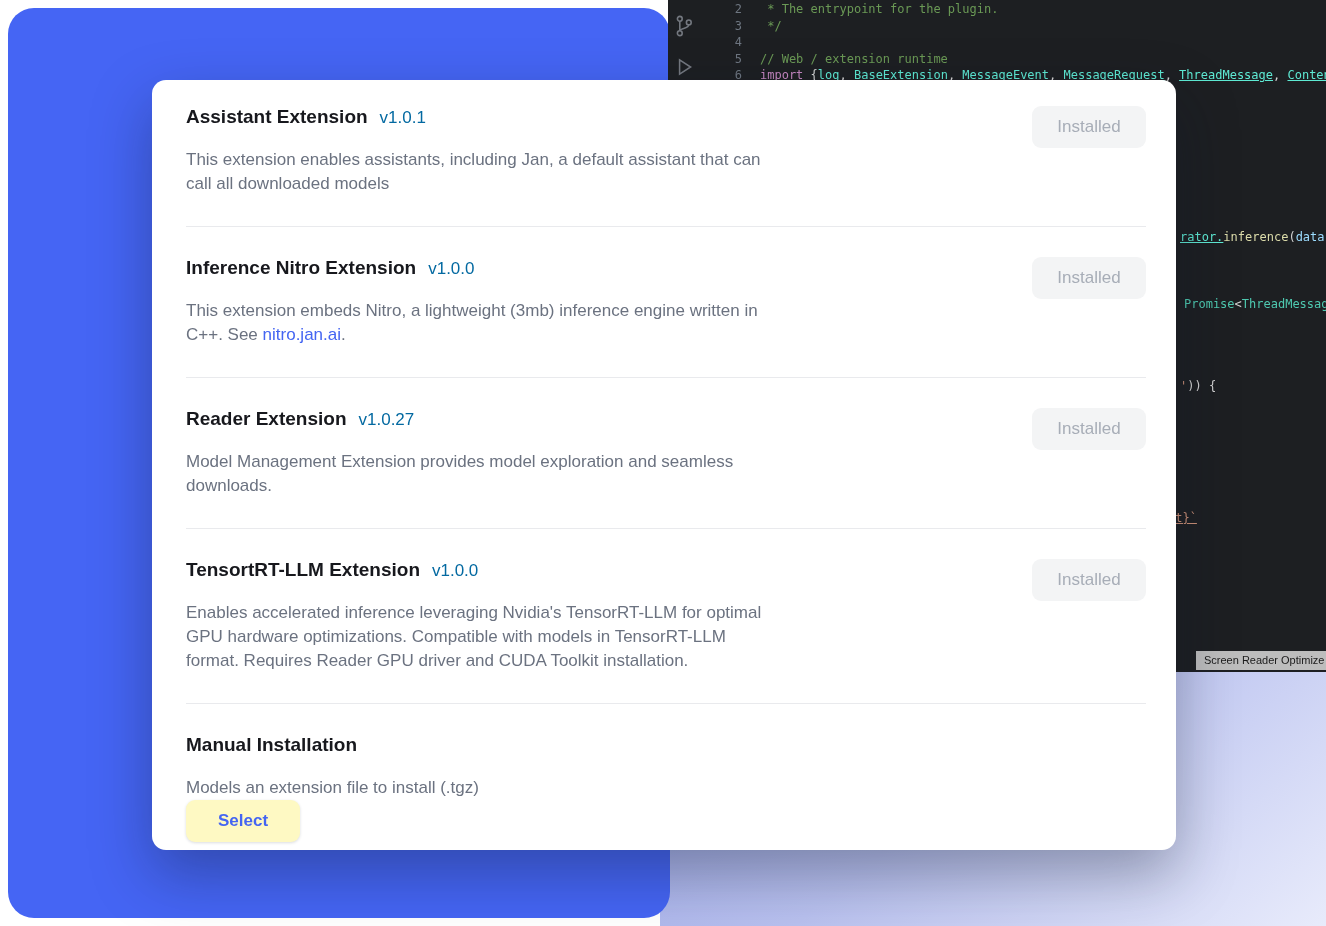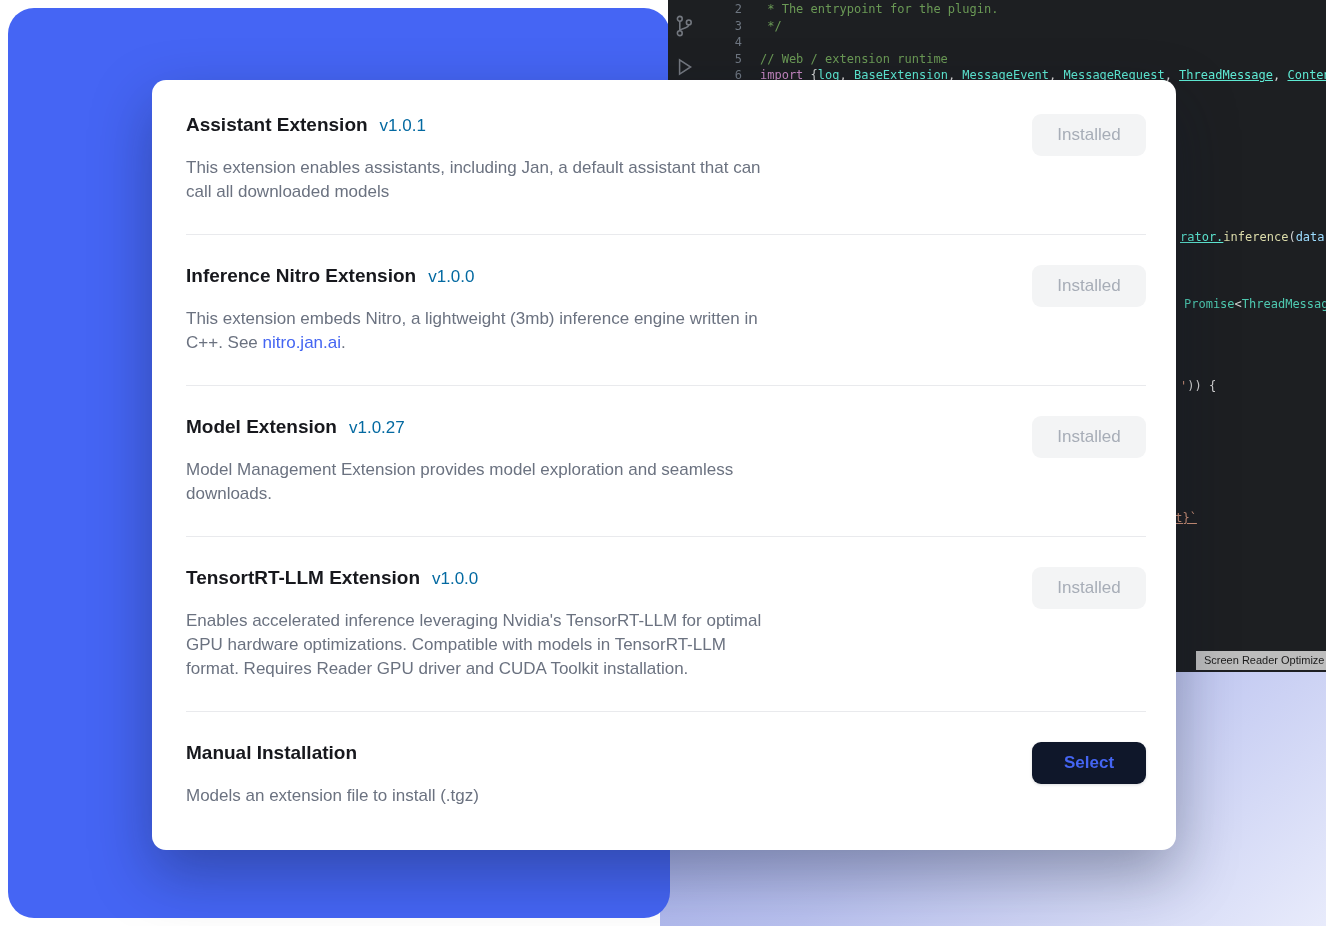--- a/index.html
+++ b/index.html
@@ -55,41 +55,41 @@
     background:#ffffff; border-radius:14px; overflow:hidden; display:flex;
     box-shadow:0 24px 60px rgba(15,23,42,.35);
   }
   .sidebar { width:238px; border-right:1px solid #eceef0; padding:28px 16px 0 20px; flex:none; }
   .side-item {
     padding:11px 18px; border-radius:10px; font-size:17px; font-weight:600;
     color:#15171c; margin-bottom:5px; cursor:pointer;
   }
   .side-item.active { background:#f2f3f5; }
 
-  .content { flex:1; padding:34px 30px 0 34px; }
+  .content { flex:1; padding:26px 30px 0 34px; }
   .section {
     display:flex; justify-content:space-between; align-items:flex-start;
     padding:30px 0; border-bottom:1px solid #e9eaed;
   }
   .section:first-child { padding-top:0; }
-  .section:last-child { border-bottom:0; }
+  .section:last-child { border-bottom:0;flex-direction:column; }
   .sec-text { max-width:578px; }
   .sec-title-row { display:flex; align-items:baseline; gap:12px; }
   .sec-title { font-size:19px; font-weight:700; color:#17181d; }
   .sec-version { font-size:17px; color:#0369a1; }
   .sec-desc { margin-top:20px; font-size:17px; line-height:24px; color:#6b7280; }
   .desc-link { color:#4465f2; text-decoration:none; cursor:pointer; }
 
   .btn {
     min-width:114px; padding:11px 24px; border-radius:9px; border:none;
     font-family:"Liberation Sans", sans-serif; font-size:17px; text-align:center;
   }
   .btn-installed { background:#f3f4f5; color:#a7adb7; font-weight:500; }
   .btn-select {
-    background:#0f172a; color:#4465f2; font-weight:600; cursor:pointer;
+    background:#fef9c3; color:#4465f2; font-weight:600; cursor:pointer;
     box-shadow:0 1px 3px rgba(16,24,40,.15);
   }
 </style>
 </head>
 <body>
 
 <div class="bg-gradient"></div>
 
 <div class="blue-panel"></div>
 
@@ -148,21 +148,21 @@
           <span class="sec-version">v1.0.0</span>
         </div>
         <div class="sec-desc"><span>This extension embeds Nitro, a lightweight (3mb) inference engine written in C++. See </span><a class="desc-link">nitro.jan.ai</a><span>.</span></div>
       </div>
       <button class="btn btn-installed">Installed</button>
     </div>
 
     <div class="section">
       <div class="sec-text">
         <div class="sec-title-row">
-          <span class="sec-title">Model Extension</span>
+          <span class="sec-title">Reader Extension</span>
           <span class="sec-version">v1.0.27</span>
         </div>
         <div class="sec-desc">Model Management Extension provides model exploration and seamless downloads.</div>
       </div>
       <button class="btn btn-installed">Installed</button>
     </div>
 
     <div class="section">
       <div class="sec-text">
         <div class="sec-title-row">

